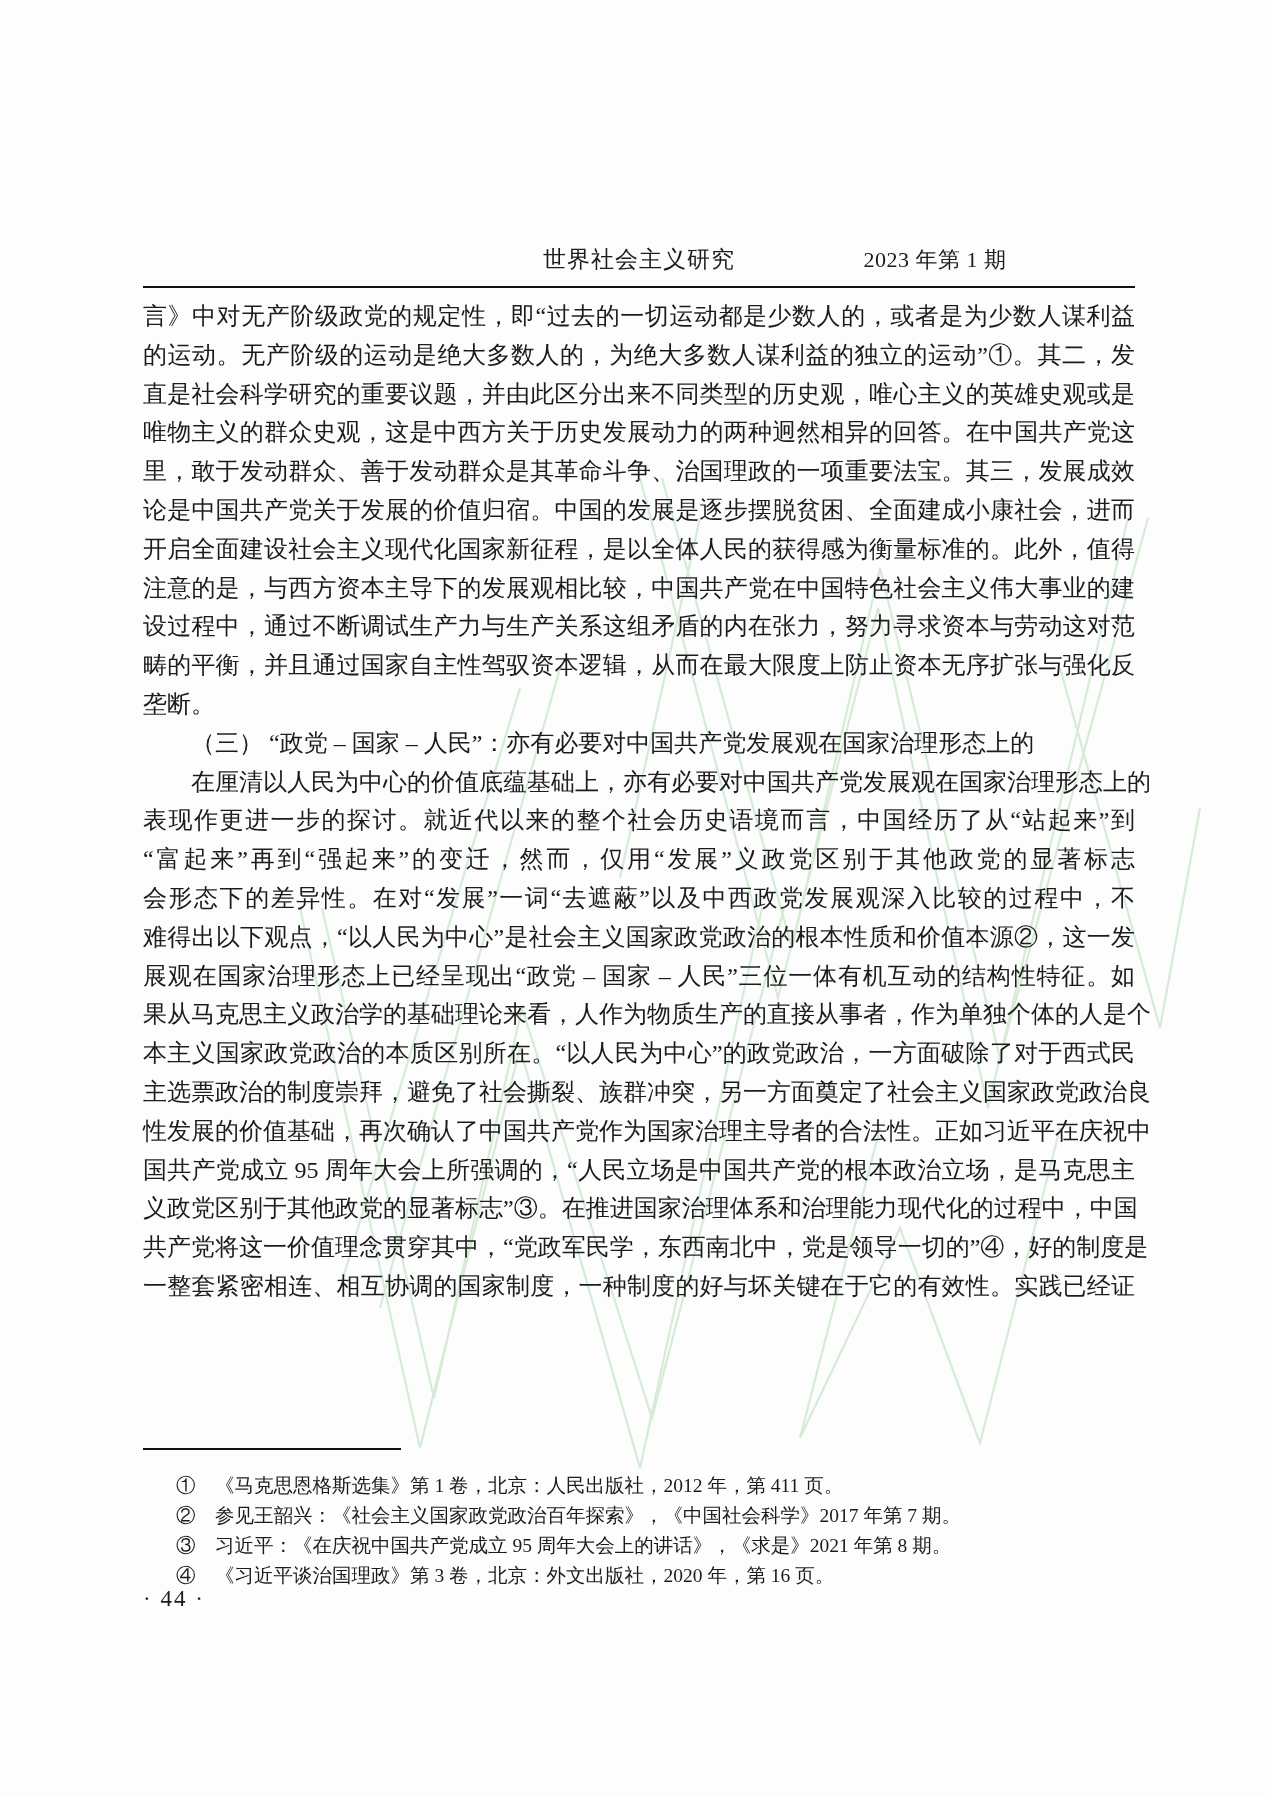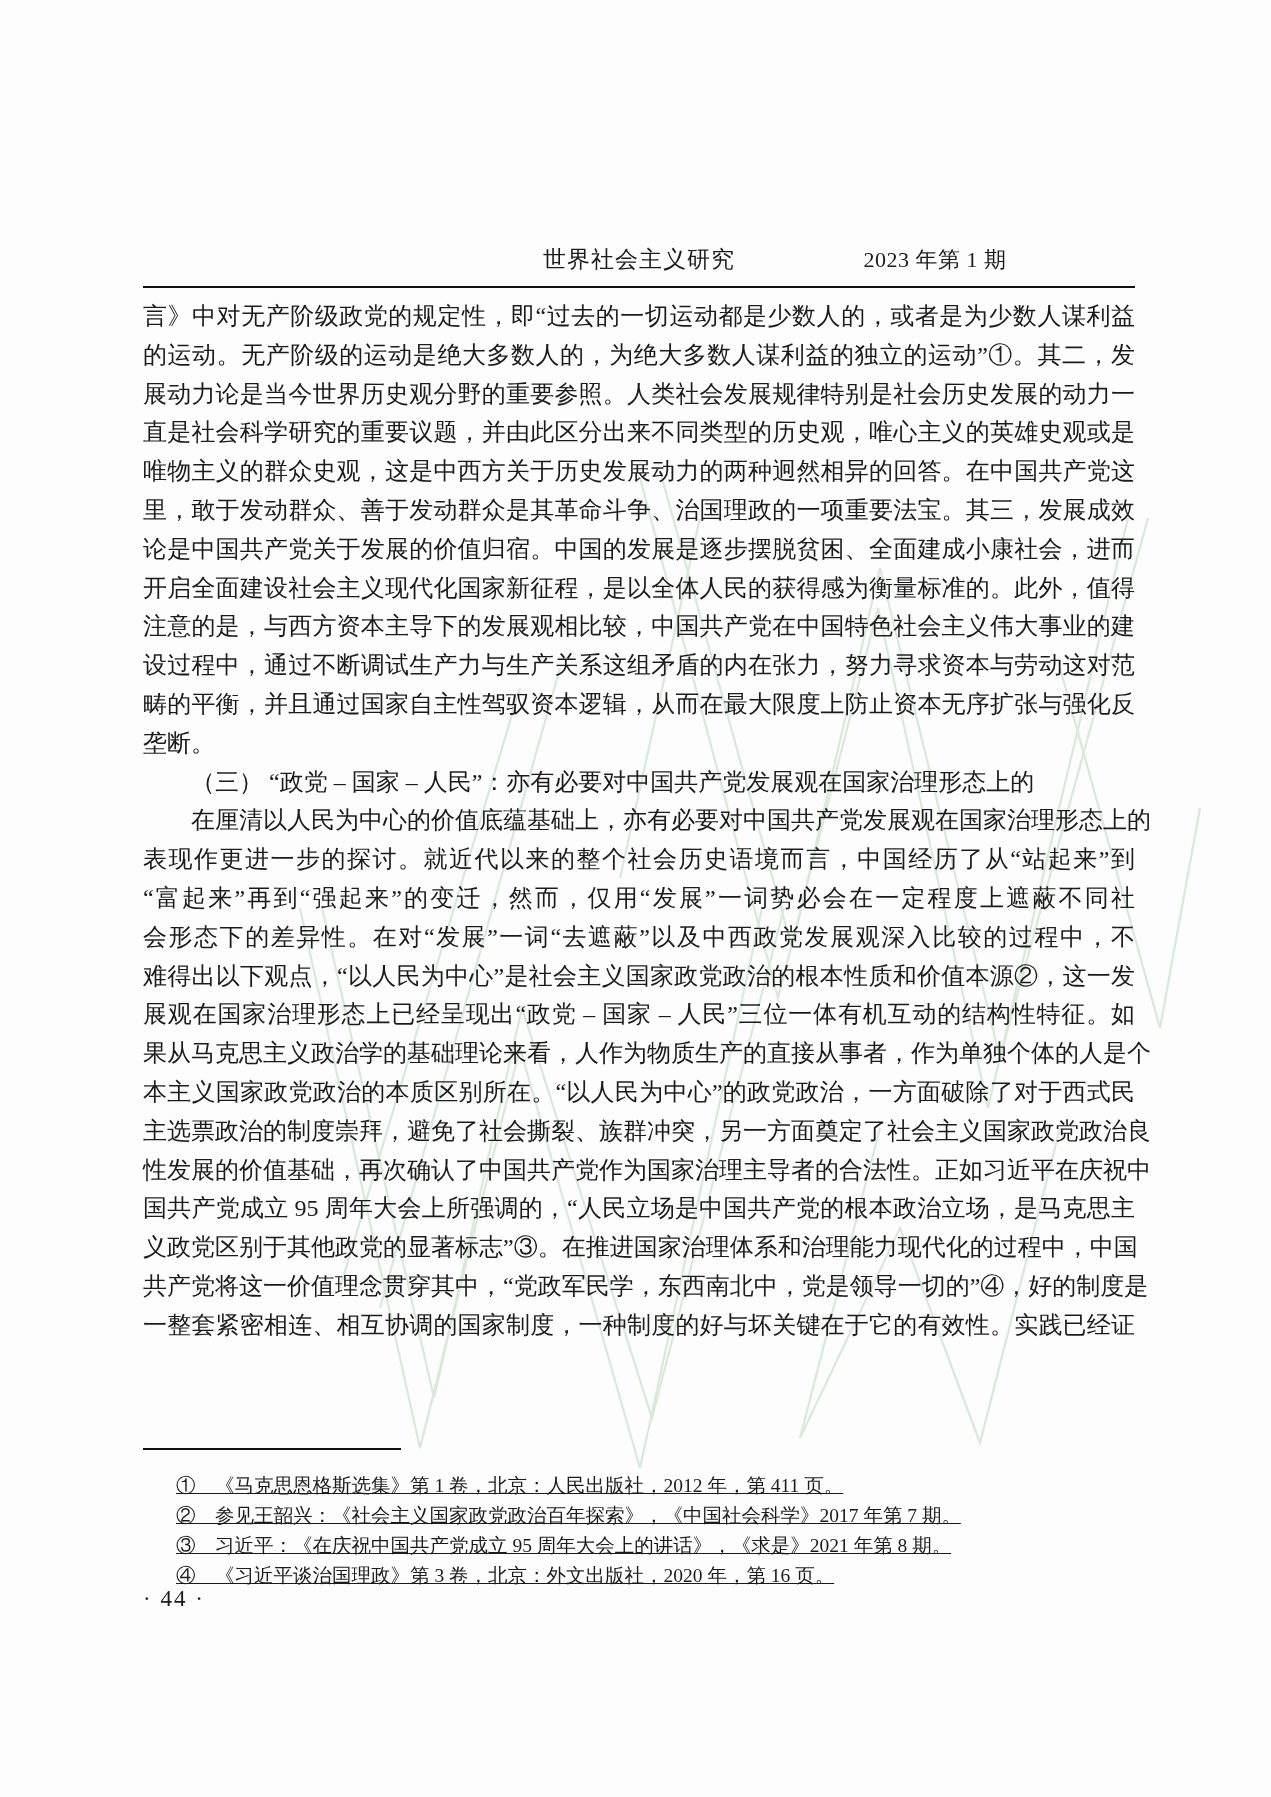--- a/index.html
+++ b/index.html
@@ -47,21 +47,20 @@
     border-top:2px solid #111;
   }
   .footnotes{
     position:absolute;left:0;top:1423px;width:992px;
     font-size:19.5px;
   }
   .footnote{
     height:30px;line-height:30px;
     padding-left:33px;
     white-space:nowrap;
-    text-decoration:underline;
   }
   .page-number{
     position:absolute;left:0;top:1538px;
     font-size:23px;letter-spacing:2px;
   }
 </style>
 </head>
 <body>
 
 <div class="page">
@@ -87,36 +86,35 @@
       <span class="spacer"></span>
       <span class="journal-title">世界社会主义研究</span>
       <span class="issue">2023 年第 1 期</span>
     </div>
 
     <div class="head-rule"></div>
 
     <div class="body-text">
       <div class="line">言》中对无产阶级政党的规定性，即“过去的一切运动都是少数人的，或者是为少数人谋利益</div>
       <div class="line">的运动。无产阶级的运动是绝大多数人的，为绝大多数人谋利益的独立的运动”①。其二，发</div>
-      <div class="line">展动力论是当今世界历史观分野的重要参照。人类社会发展规律特别是社会历史发展的动力一</div>
       <div class="line">直是社会科学研究的重要议题，并由此区分出来不同类型的历史观，唯心主义的英雄史观或是</div>
       <div class="line">唯物主义的群众史观，这是中西方关于历史发展动力的两种迥然相异的回答。在中国共产党这</div>
       <div class="line">里，敢于发动群众、善于发动群众是其革命斗争、治国理政的一项重要法宝。其三，发展成效</div>
       <div class="line">论是中国共产党关于发展的价值归宿。中国的发展是逐步摆脱贫困、全面建成小康社会，进而</div>
       <div class="line">开启全面建设社会主义现代化国家新征程，是以全体人民的获得感为衡量标准的。此外，值得</div>
       <div class="line">注意的是，与西方资本主导下的发展观相比较，中国共产党在中国特色社会主义伟大事业的建</div>
       <div class="line">设过程中，通过不断调试生产力与生产关系这组矛盾的内在张力，努力寻求资本与劳动这对范</div>
       <div class="line">畴的平衡，并且通过国家自主性驾驭资本逻辑，从而在最大限度上防止资本无序扩张与强化反</div>
       <div class="line no-stretch">垄断。</div>
 
       <div class="line no-stretch indent">（三） “政党 – 国家 – 人民”：亦有必要对中国共产党发展观在国家治理形态上的</div>
 
       <div class="line indent">在厘清以人民为中心的价值底蕴基础上，亦有必要对中国共产党发展观在国家治理形态上的</div>
       <div class="line">表现作更进一步的探讨。就近代以来的整个社会历史语境而言，中国经历了从“站起来”到</div>
-      <div class="line">“富起来”再到“强起来”的变迁，然而，仅用“发展”一词势必会在一定程度上遮蔽不同社</div>
+      <div class="line">“富起来”再到“强起来”的变迁，然而，仅用“发展”义政党区别于其他政党的显著标志</div>
       <div class="line">会形态下的差异性。在对“发展”一词“去遮蔽”以及中西政党发展观深入比较的过程中，不</div>
       <div class="line">难得出以下观点，“以人民为中心”是社会主义国家政党政治的根本性质和价值本源②，这一发</div>
       <div class="line">展观在国家治理形态上已经呈现出“政党 – 国家 – 人民”三位一体有机互动的结构性特征。如</div>
       <div class="line">果从马克思主义政治学的基础理论来看，人作为物质生产的直接从事者，作为单独个体的人是个</div>
       <div class="line">本主义国家政党政治的本质区别所在。“以人民为中心”的政党政治，一方面破除了对于西式民</div>
       <div class="line">主选票政治的制度崇拜，避免了社会撕裂、族群冲突，另一方面奠定了社会主义国家政党政治良</div>
       <div class="line">性发展的价值基础，再次确认了中国共产党作为国家治理主导者的合法性。正如习近平在庆祝中</div>
       <div class="line">国共产党成立 95 周年大会上所强调的，“人民立场是中国共产党的根本政治立场，是马克思主</div>
       <div class="line">义政党区别于其他政党的显著标志”③。在推进国家治理体系和治理能力现代化的过程中，中国</div>
       <div class="line">共产党将这一价值理念贯穿其中，“党政军民学，东西南北中，党是领导一切的”④，好的制度是</div>

